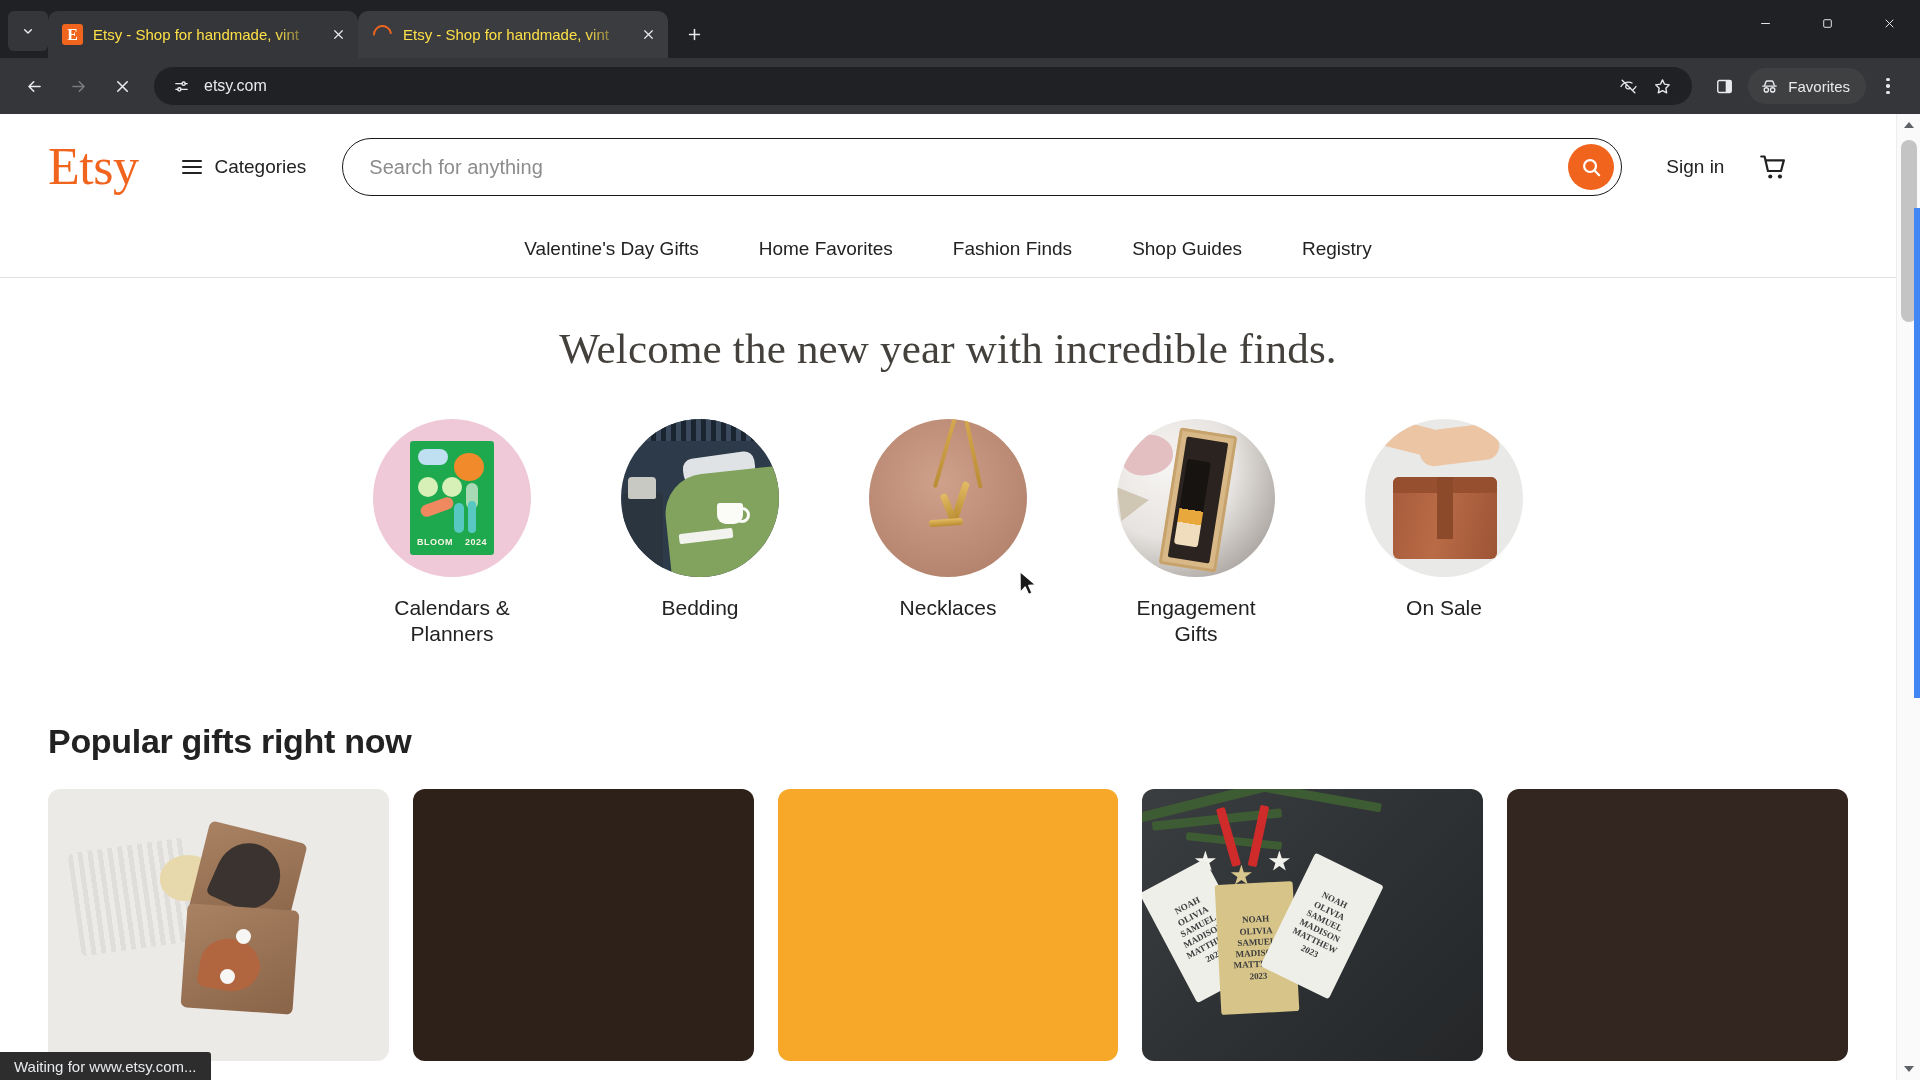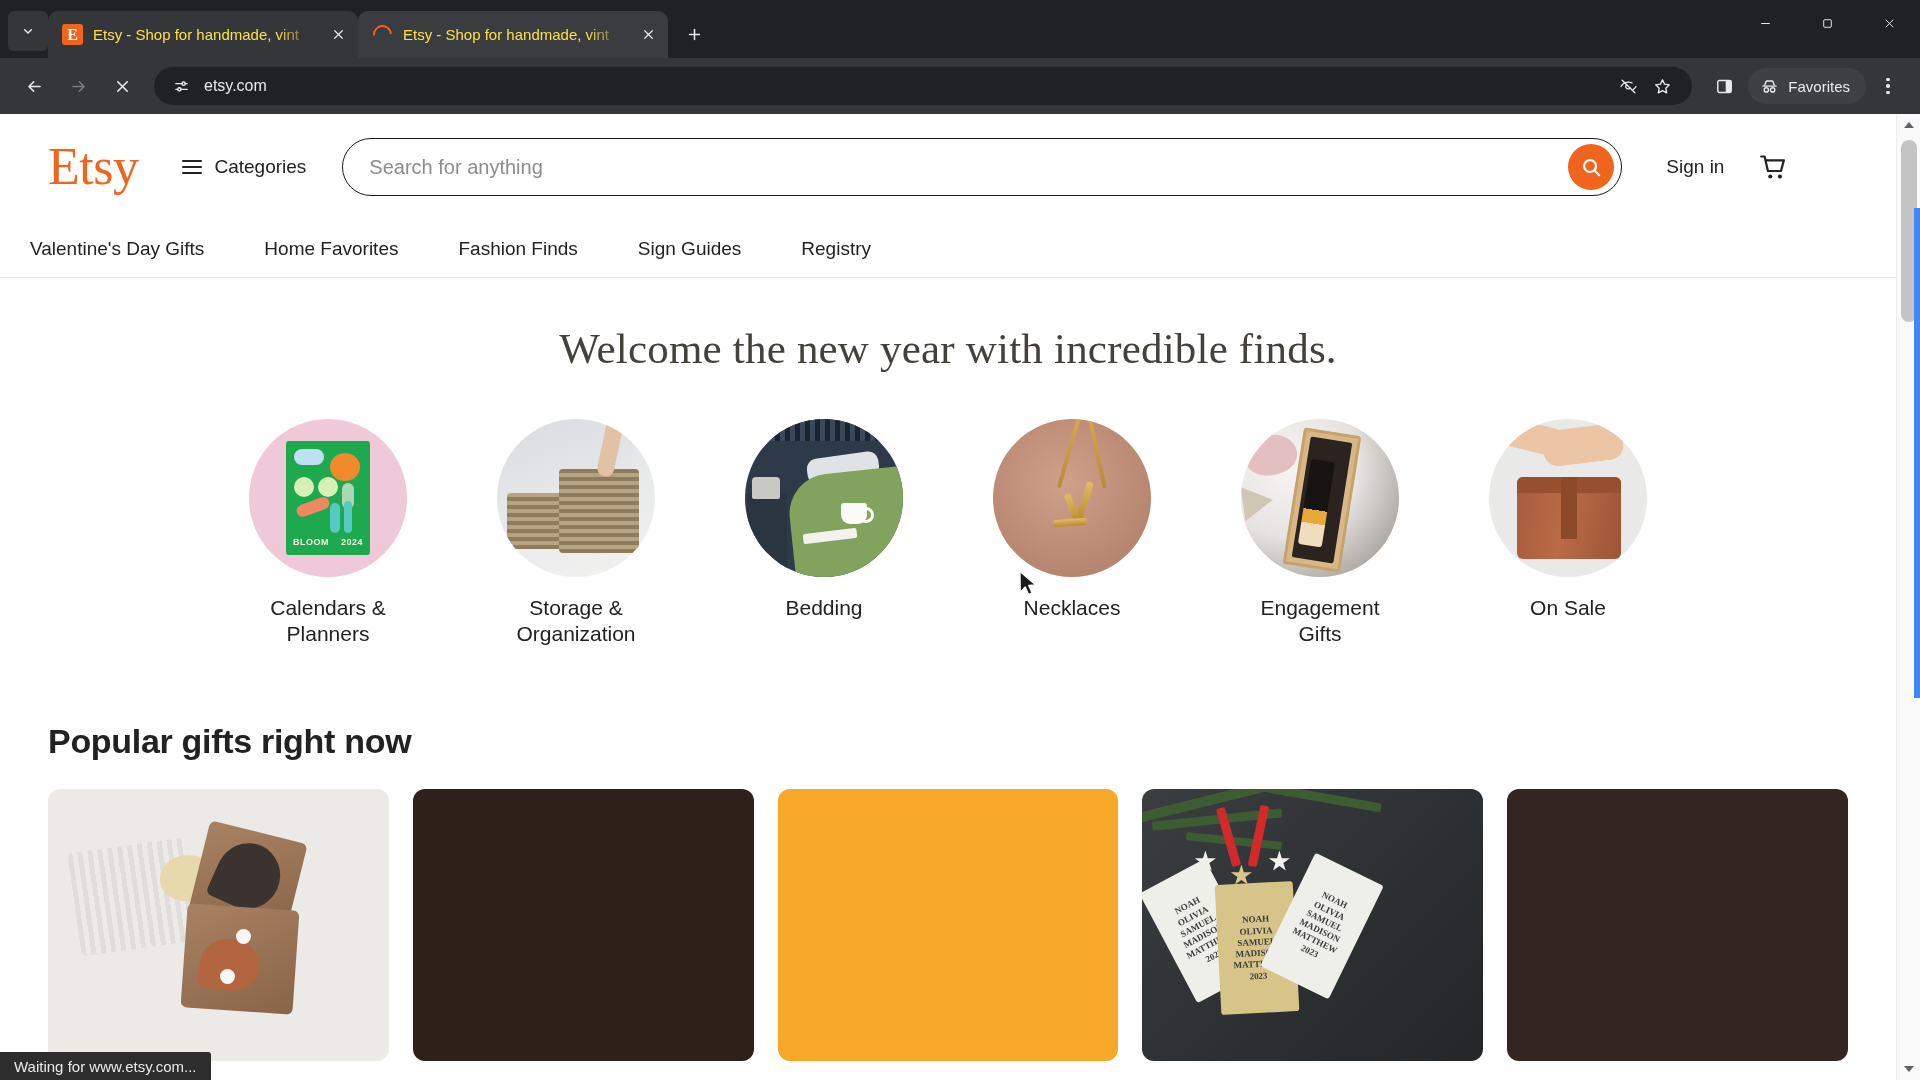--- a/index.html
+++ b/index.html
@@ -147,21 +147,21 @@
   }
   .search-submit svg { width: 23px; height: 23px; }
 
   .header-right { display: flex; align-items: center; gap: 34px; flex: 0 0 auto; padding-left: 44px; }
   .signin-link { font-size: 19px; color: #222; cursor: pointer; white-space: nowrap; }
   .cart-btn { cursor: pointer; display: flex; align-items: center; }
   .cart-btn svg { width: 31px; height: 31px; }
 
   
   .etsy-nav {
-    height: 58px; display: flex; align-items: center; justify-content: flex-start;
+    height: 58px; display: flex; align-items: center; justify-content: center;
     gap: 0; border-bottom: 1px solid #e1e3df; background: #fff;
   }
   .etsy-nav a {
     font-size: 19px; color: #222; text-decoration: none; padding: 0 30px;
     cursor: pointer; white-space: nowrap;
   }
 
   
   .hero-title {
     text-align: center; font-family: "Liberation Serif", serif;
@@ -512,21 +512,21 @@
               <circle cx="17" cy="19" r="1.6" fill="#222"></circle>
             </svg>
           </div>
         </div>
       </div>
 
       <div class="etsy-nav">
         <a>Valentine's Day Gifts</a>
         <a>Home Favorites</a>
         <a>Fashion Finds</a>
-        <a>Sign Guides</a>
+        <a>Shop Guides</a>
         <a>Registry</a>
       </div>
 
       <div class="hero-title">Welcome the new year with incredible finds.</div>
 
       <div class="cat-row">
 
         <div class="cat-item">
           <div class="cat-circle art-cal">
             <div class="card">
@@ -538,28 +538,20 @@
               <div class="fl" style="left:10px;top:60px;width:34px;height:12px;background:#f0895f;border-radius:6px;transform:rotate(-20deg);"></div>
               <div class="fl" style="left:44px;top:62px;width:10px;height:30px;background:#57c9c2;border-radius:5px;"></div>
               <div class="fl" style="left:58px;top:60px;width:8px;height:32px;background:#57c9c2;border-radius:4px;"></div>
               <div class="bloom">BLOOM</div>
               <div class="yr">2024</div>
             </div>
           </div>
           <div class="cat-label">Calendars &amp; Planners</div>
         </div>
 
-        <div class="cat-item">
-          <div class="cat-circle art-storage">
-            <div class="basket" style="left:10px;top:74px;width:56px;height:56px;"></div>
-            <div class="basket" style="left:62px;top:50px;width:80px;height:84px;"></div>
-            <div class="arm"></div>
-          </div>
-          <div class="cat-label">Storage &amp; Organization</div>
-        </div>
 
         <div class="cat-item">
           <div class="cat-circle art-bed">
             <div class="headboard"></div>
             <div class="nightstand"></div>
             <div class="lamp"></div>
             <div class="pillow"></div>
             <div class="duvet"></div>
             <div class="book"></div>
             <div class="cup"></div>

